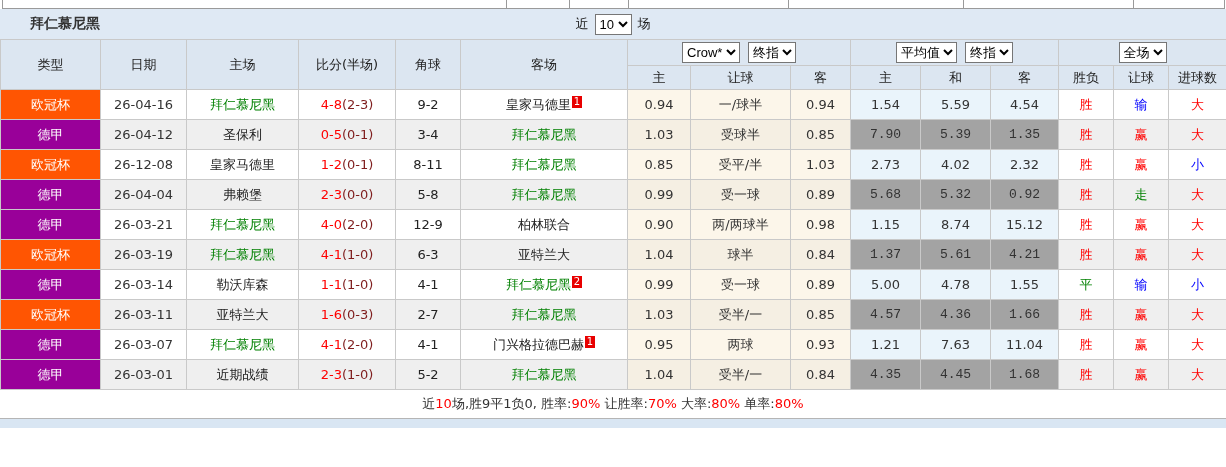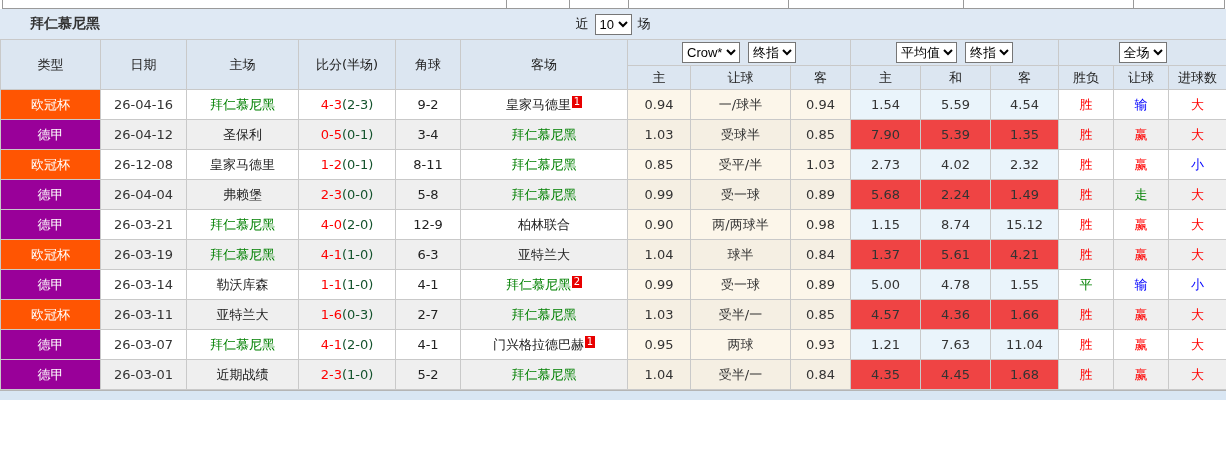--- a/index.html
+++ b/index.html
@@ -33,24 +33,24 @@
   tr.hrowA th { height:26px; }
   tr.hrowB th { height:24px; }
   thead select { font-size:13px; height:21px; border:1px solid #767676; background:#fff; margin:0 4px; }
   tbody td { height:30px; background:#fff; }
   tbody tr.alt td { background:#EFEFEF; }
   td.c-type { color:#fff; font-size:13px; }
   td.c-date { color:#333; }
   td.c-odds { background:#FCF6EA; color:#333; }
   tbody tr.alt td.c-odds { background:#F5EFE3; }
   td.c-avg { background:#EAF4FB; color:#333; }
-  tbody tr.alt td.c-avg { background:#ef4444; }
+  tbody tr.alt td.c-avg { background:#a3a3a3;font-family:Liberation Mono, monospace; }
   .self-team { color:#008000; }
   .s-main { color:#F00; }
-  .s-half { color:#14532d; }
+  .s-half { color:#7f1d1d; }
   .clr-red { color:#F00; }
   .clr-blue { color:#00F; }
   .clr-green { color:#008000; }
   .card-badge { display:inline-block; background:#E80000; color:#fff; font-size:10px; line-height:12px;
                 min-width:10px; padding:0 1px; margin-left:1px; vertical-align:4px; }
 
   .footer { height:28px; line-height:28px; text-align:center; font-size:13px; color:#333; background:#fff; }
   .footer .red { color:#F00; }
   .bottom-strip { height:10px; background:#D9E6F3; border-top:1px solid #b5b5b5; }
 </style>
@@ -136,21 +136,21 @@
         <th>胜负</th>
         <th>让球</th>
         <th>进球数</th>
       </tr>
     </thead>
     <tbody id="rows-body">
         <tr>
       <td class="c-type" style="background: rgb(255, 85, 2);">欧冠杯</td>
       <td class="c-date">26-04-16</td>
       <td class="c-home"><span class="self-team">拜仁慕尼黑</span></td>
-      <td class="c-score"><span class="s-main">4-3</span><span class="s-half">(2-3)</span></td>
+      <td class="c-score"><span class="s-main">4-8</span><span class="s-half">(2-3)</span></td>
       <td class="c-corner">9-2</td>
       <td class="c-away"><span>皇家马德里</span><span class="card-badge">1</span></td>
       <td class="c-odds">0.94</td>
       <td class="c-odds">一/球半</td>
       <td class="c-odds">0.94</td>
       <td class="c-avg">1.54</td>
       <td class="c-avg">5.59</td>
       <td class="c-avg">4.54</td>
       <td class="c-res clr-red">胜</td>
       <td class="c-res clr-blue">输</td>
@@ -194,22 +194,22 @@
       <td class="c-type" style="background: rgb(153, 0, 153);">德甲</td>
       <td class="c-date">26-04-04</td>
       <td class="c-home"><span>弗赖堡</span></td>
       <td class="c-score"><span class="s-main">2-3</span><span class="s-half">(0-0)</span></td>
       <td class="c-corner">5-8</td>
       <td class="c-away"><span class="self-team">拜仁慕尼黑</span></td>
       <td class="c-odds">0.99</td>
       <td class="c-odds">受一球</td>
       <td class="c-odds">0.89</td>
       <td class="c-avg">5.68</td>
-      <td class="c-avg">2.24</td>
-      <td class="c-avg">1.49</td>
+      <td class="c-avg">5.32</td>
+      <td class="c-avg">0.92</td>
       <td class="c-res clr-red">胜</td>
       <td class="c-res clr-green">走</td>
       <td class="c-res clr-red">大</td>
     </tr>
         <tr>
       <td class="c-type" style="background: rgb(153, 0, 153);">德甲</td>
       <td class="c-date">26-03-21</td>
       <td class="c-home"><span class="self-team">拜仁慕尼黑</span></td>
       <td class="c-score"><span class="s-main">4-0</span><span class="s-half">(2-0)</span></td>
       <td class="c-corner">12-9</td>
@@ -305,14 +305,15 @@
       <td class="c-avg">4.35</td>
       <td class="c-avg">4.45</td>
       <td class="c-avg">1.68</td>
       <td class="c-res clr-red">胜</td>
       <td class="c-res clr-red">赢</td>
       <td class="c-res clr-red">大</td>
     </tr>
       </tbody>
   </table>
 
+  <div class="footer" id="footer-summary"><span>近</span><span class="red">10</span><span>场,胜9平1负0, 胜率:</span><span class="red">90%</span><span> 让胜率:</span><span class="red">70%</span><span> 大率:</span><span class="red">80%</span><span> 单率:</span><span class="red">80%</span></div>
   <div class="bottom-strip"></div>
 </div>
 
 </body></html>

